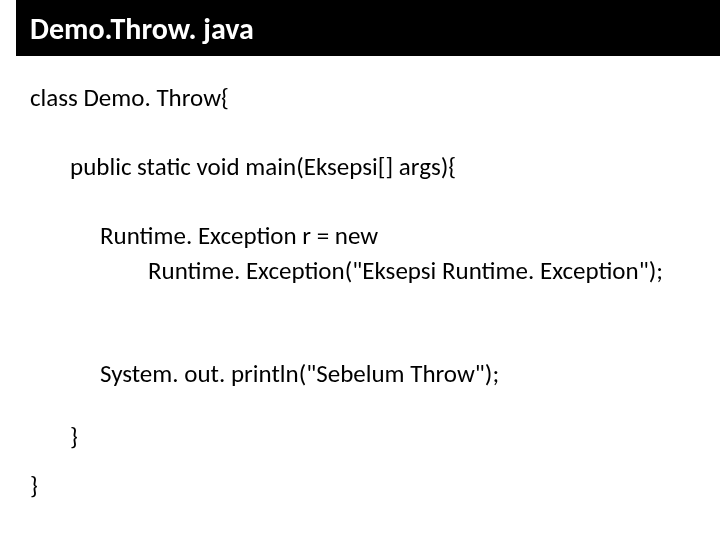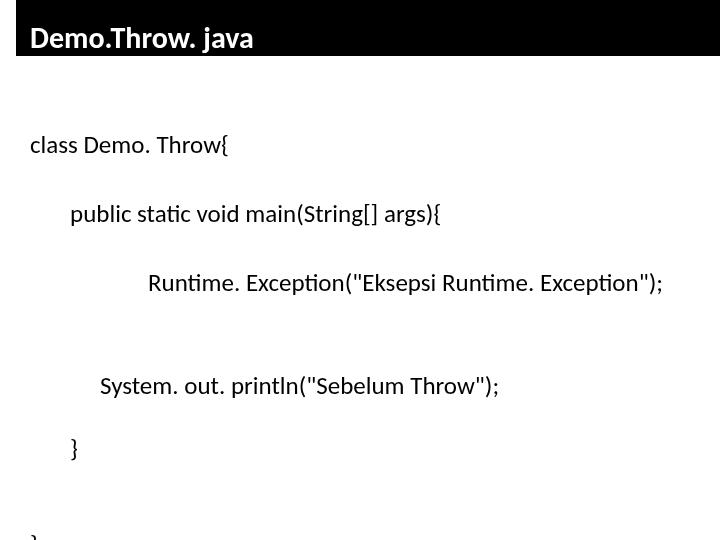--- a/index.html
+++ b/index.html
@@ -21,53 +21,54 @@
     position: absolute;
     left: 16px;
     top: 0;
     right: 0;
     height: 56px;
     background: #000000;
     color: #ffffff;
     font-weight: 700;
     font-size: 30px;
     display: flex;
-    align-items: flex-end;
+    align-items: center;
     padding-left: 14px;
     box-sizing: border-box;
   }
   .body {
     position: absolute;
     left: 30px;
     top: 80px;
     right: 20px;
     font-size: 25px;
     color: #000000;
     line-height: 1.4;
   }
   .line { white-space: pre; }
-  .l0 { margin-left: 0; margin-top: 47px; }
+  .l0 { margin-left: 0; }
   .l1 { margin-left: 40px; }
   .l2 { margin-left: 70px; }
   .l2b { margin-left: 118px; }
   .gap { height: 34px; }
 </style>
 </head>
 <body>
 
 <div class="slide">
   <div class="title-bar">
     <span>Demo.Throw. java</span>
   </div>
 
   <div class="body">
     <div class="line l0">class Demo. Throw{</div>
     <div class="gap"></div>
-    <div class="line l1">public static void main(String[] args){</div>
+    <div class="line l1">public static void main(Eksepsi[] args){</div>
     <div class="gap"></div>
+    <div class="line l2">Runtime. Exception r = new</div>
     <div class="line l2b">Runtime. Exception("Eksepsi Runtime. Exception");</div>
     <div class="gap"></div>
     <div class="gap"></div>
     <div class="line l2">System. out. println("Sebelum Throw");</div>
     <div style="height:14px"></div>
     <div style="height:14px"></div>
     <div class="line l1">}</div>
     <div style="height:14px"></div>
     <div class="line l0">}</div>
   </div>

